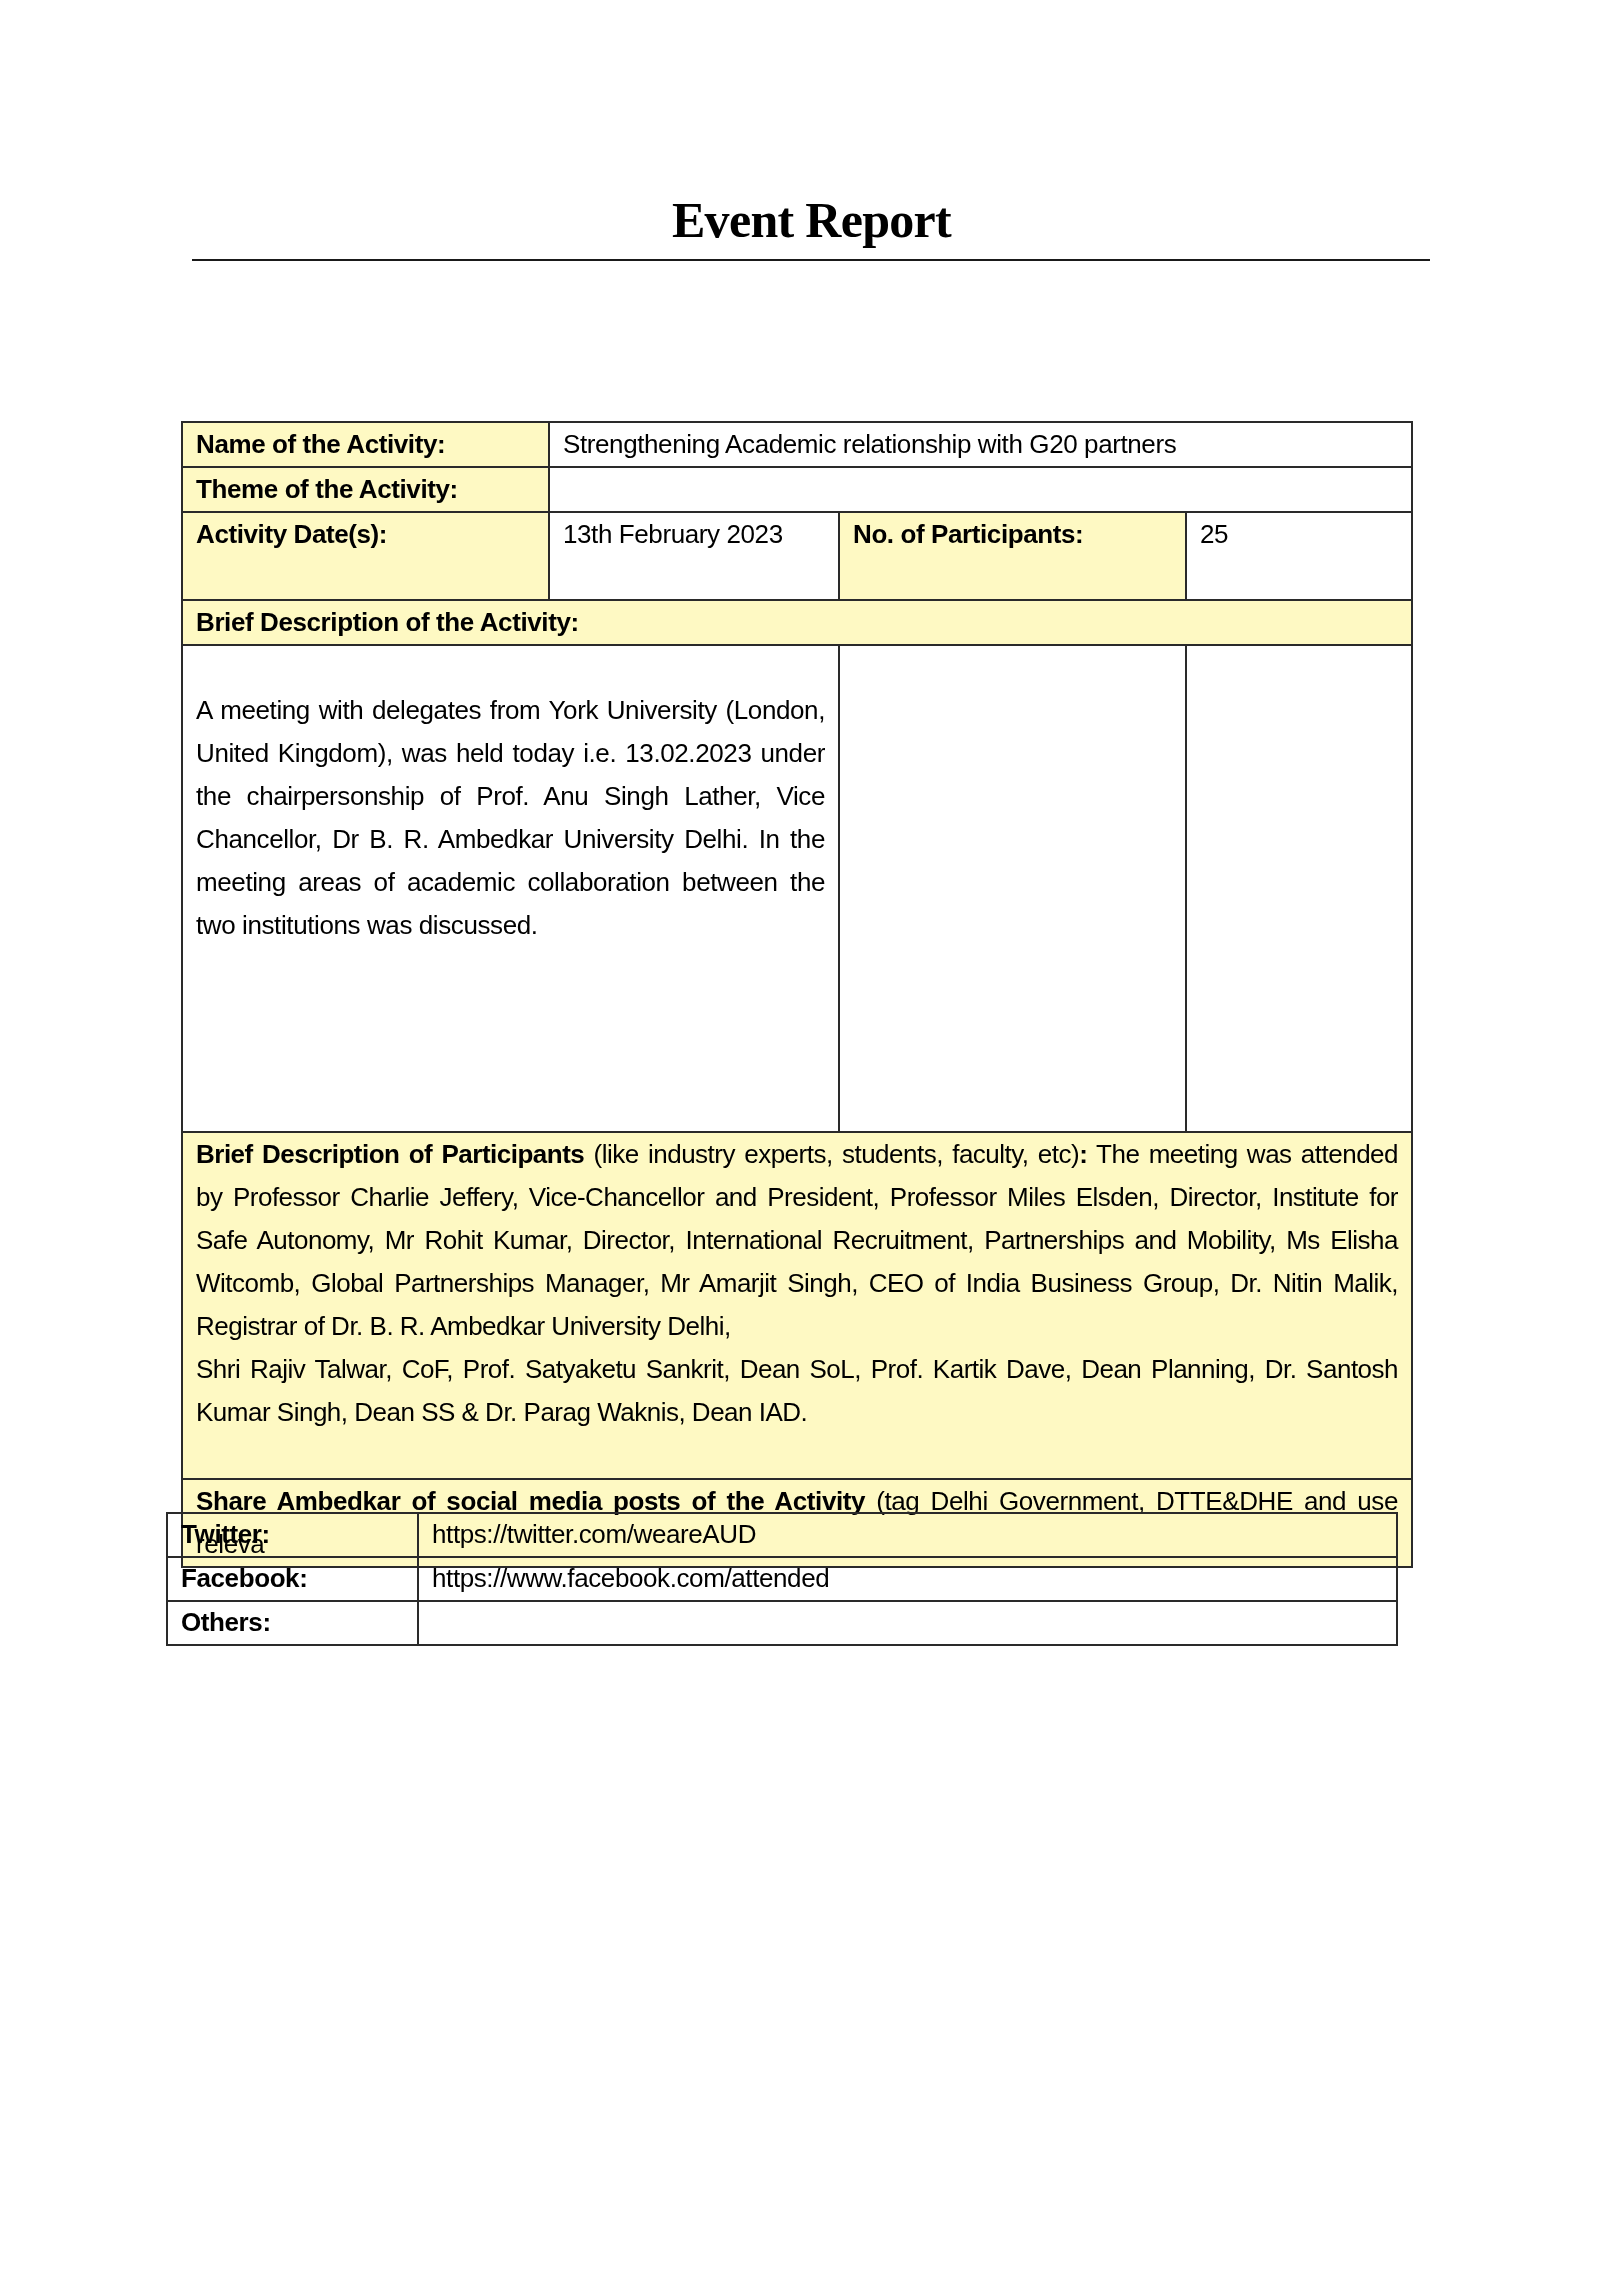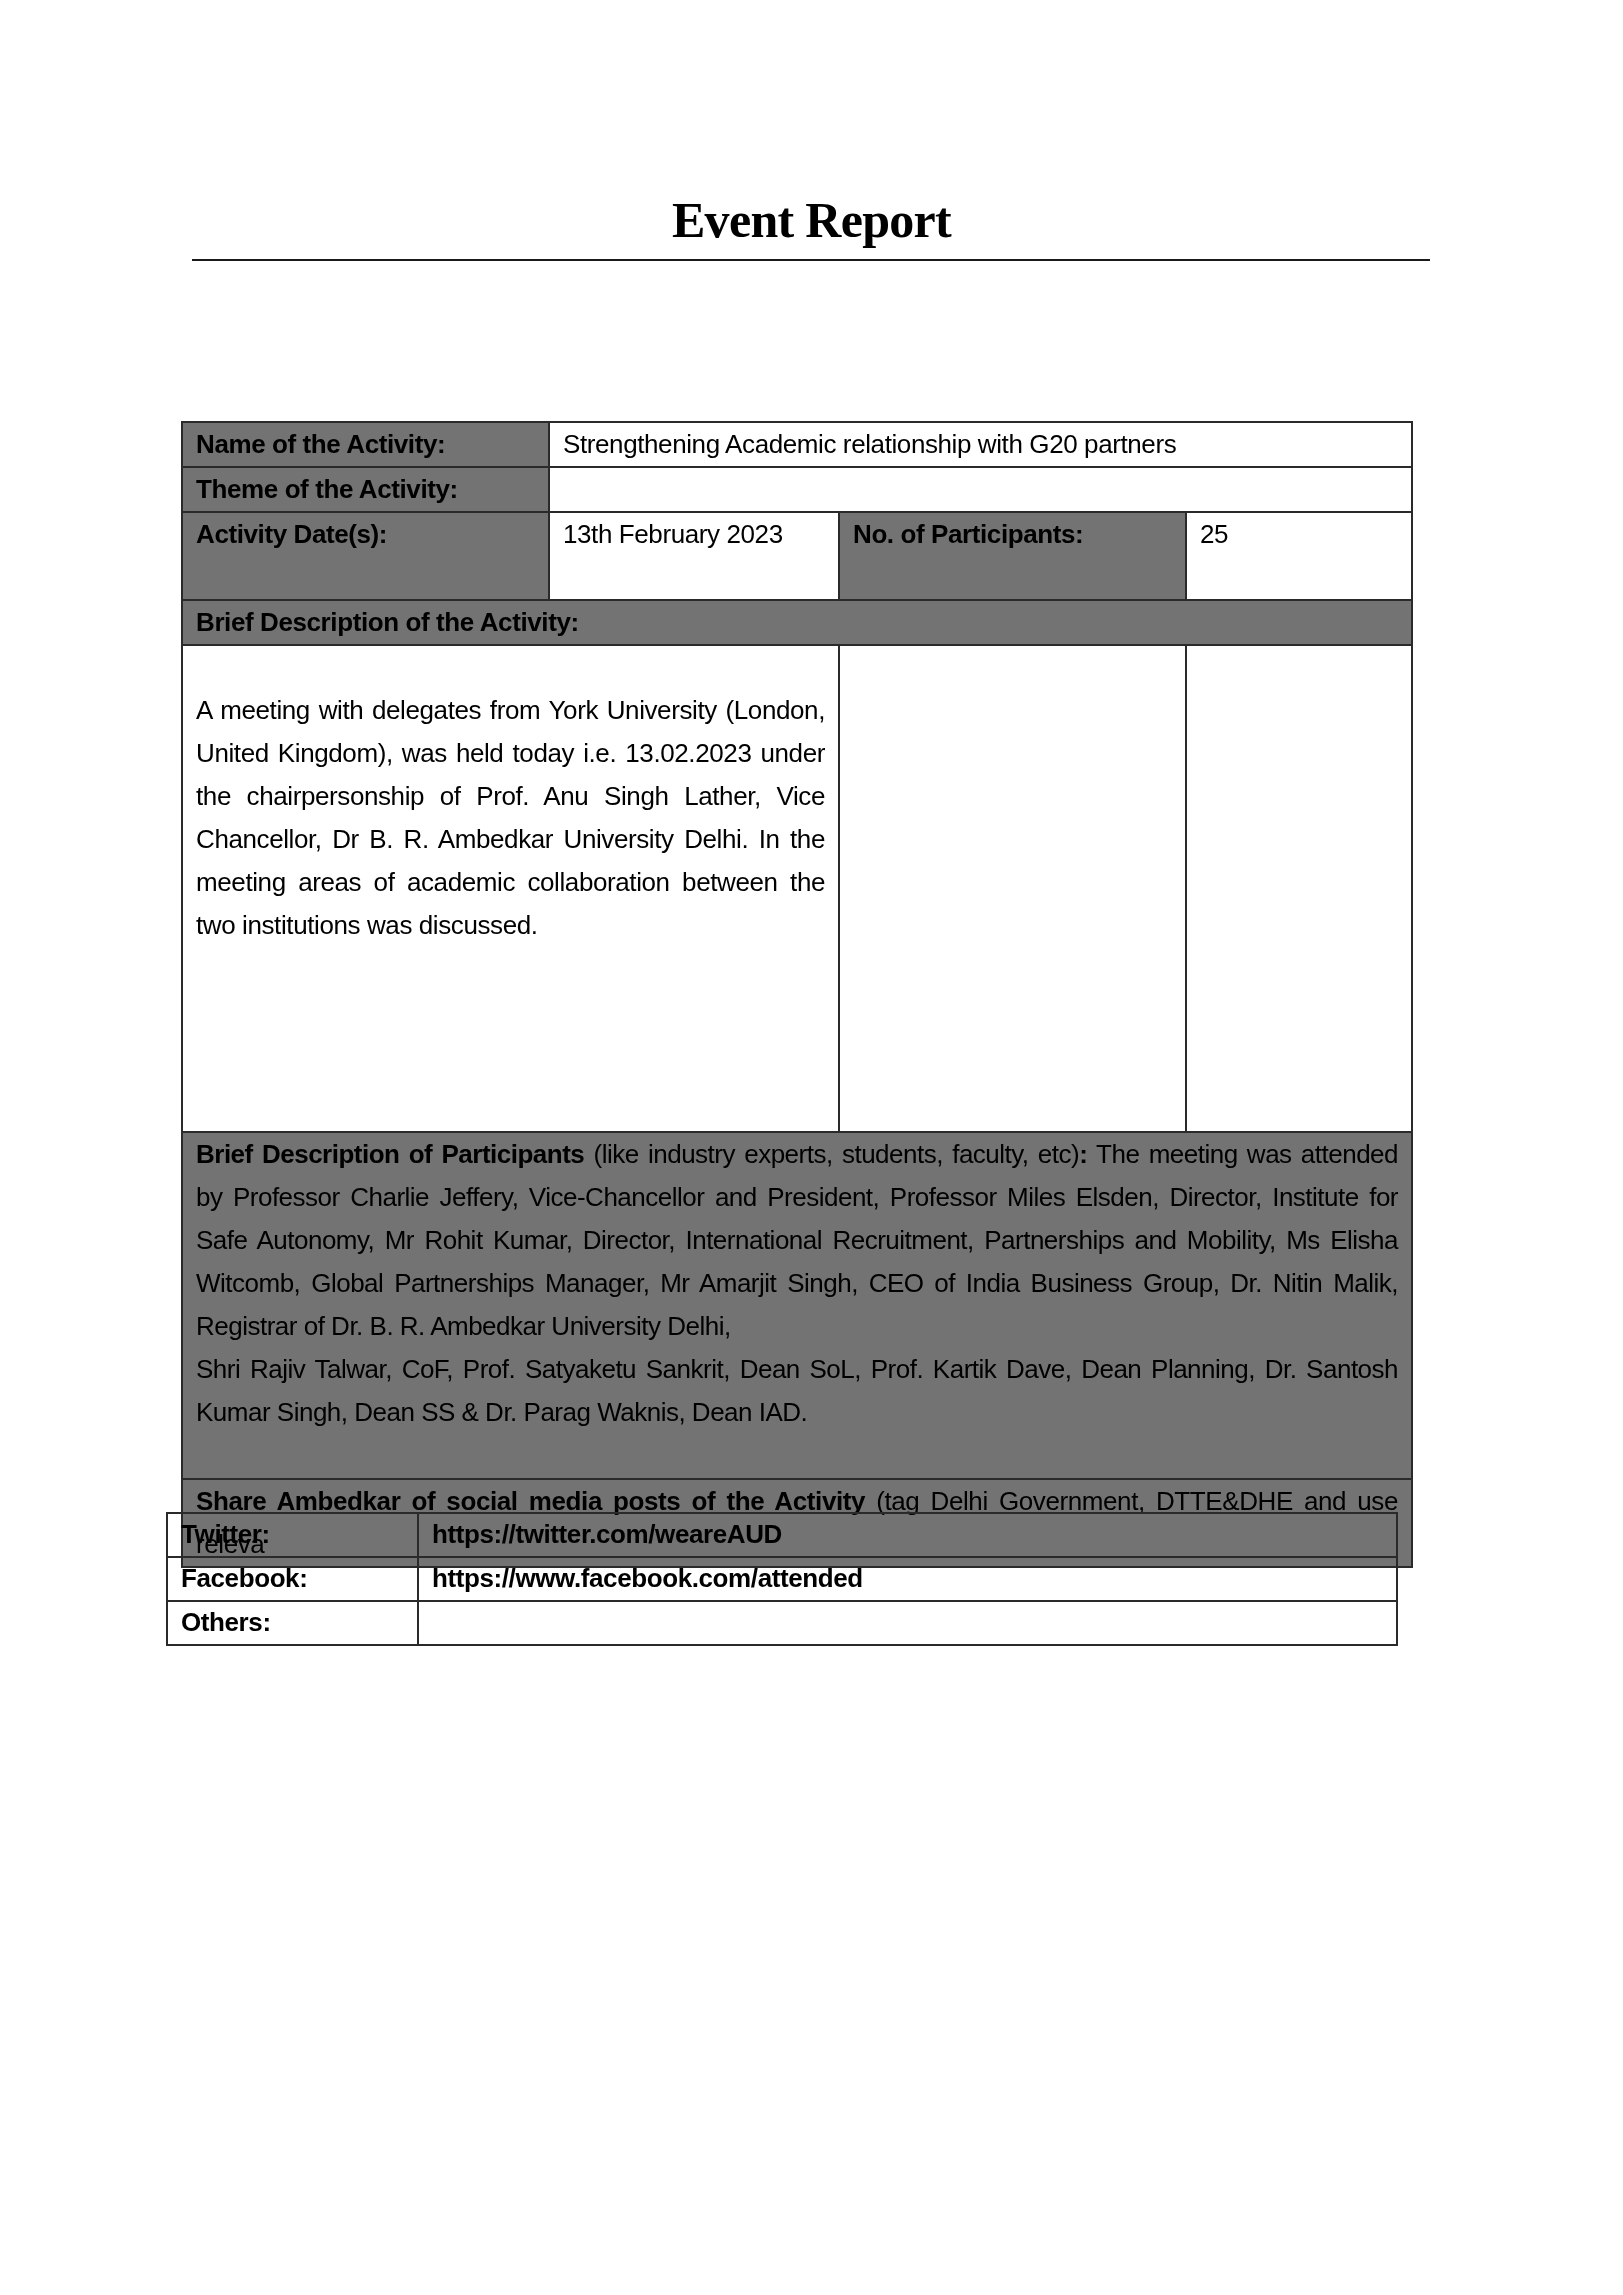--- a/index.html
+++ b/index.html
@@ -45,21 +45,21 @@
       font-size: 26px;
       line-height: 43px;
     }
     .tbl td {
       border: 2px solid #2a2a2a;
       padding: 0 13px;
       vertical-align: top;
       box-sizing: border-box;
       overflow: hidden;
     }
-    .shade { background: #737373; }
+    .shade { background: #fef9c3; }
     .lbl { font-weight: bold; letter-spacing: -0.4px; }
     .val { letter-spacing: -0.4px; }
     .h67 { height: 44px; }
     .h135 { height: 88px; }
     .desc-cell { height: 487px; }
     .desc-text {
       display: block;
       padding-top: 43px;
       text-align: justify;
       letter-spacing: -0.4px;
@@ -73,21 +73,21 @@
     .part-cell {
       text-align: justify;
       letter-spacing: -0.5px;
       height: 347px;
     }
     .share-cell {
       text-align: justify;
       letter-spacing: -0.4px;
       height: 88px;
     }
-    .link-val { font-weight: bold; letter-spacing: -0.4px; border-radius: 20px; }
+    .link-val { font-weight: normal; letter-spacing: -0.4px; border-radius: 20px; }
     .soc-tbl {
       position: absolute;
       left: 166px;
       top: 1512px;
       width: 1231px;
       border-collapse: collapse;
       table-layout: fixed;
       font-family: "Liberation Sans", "DejaVu Sans", sans-serif;
       font-size: 26px;
       line-height: 41px;

